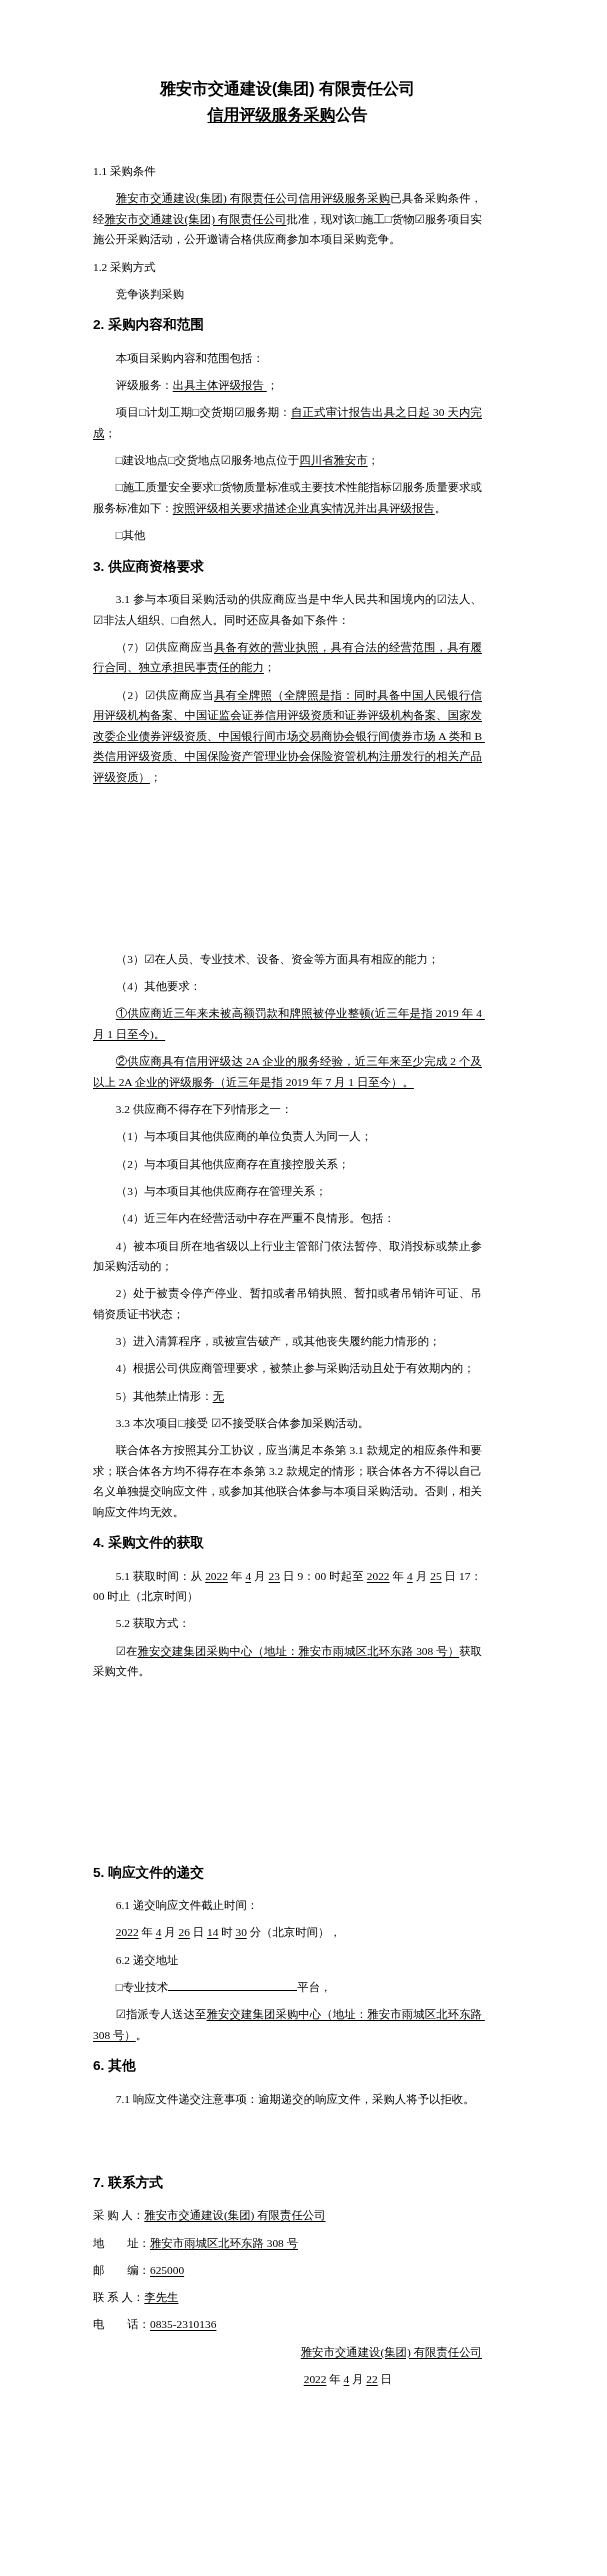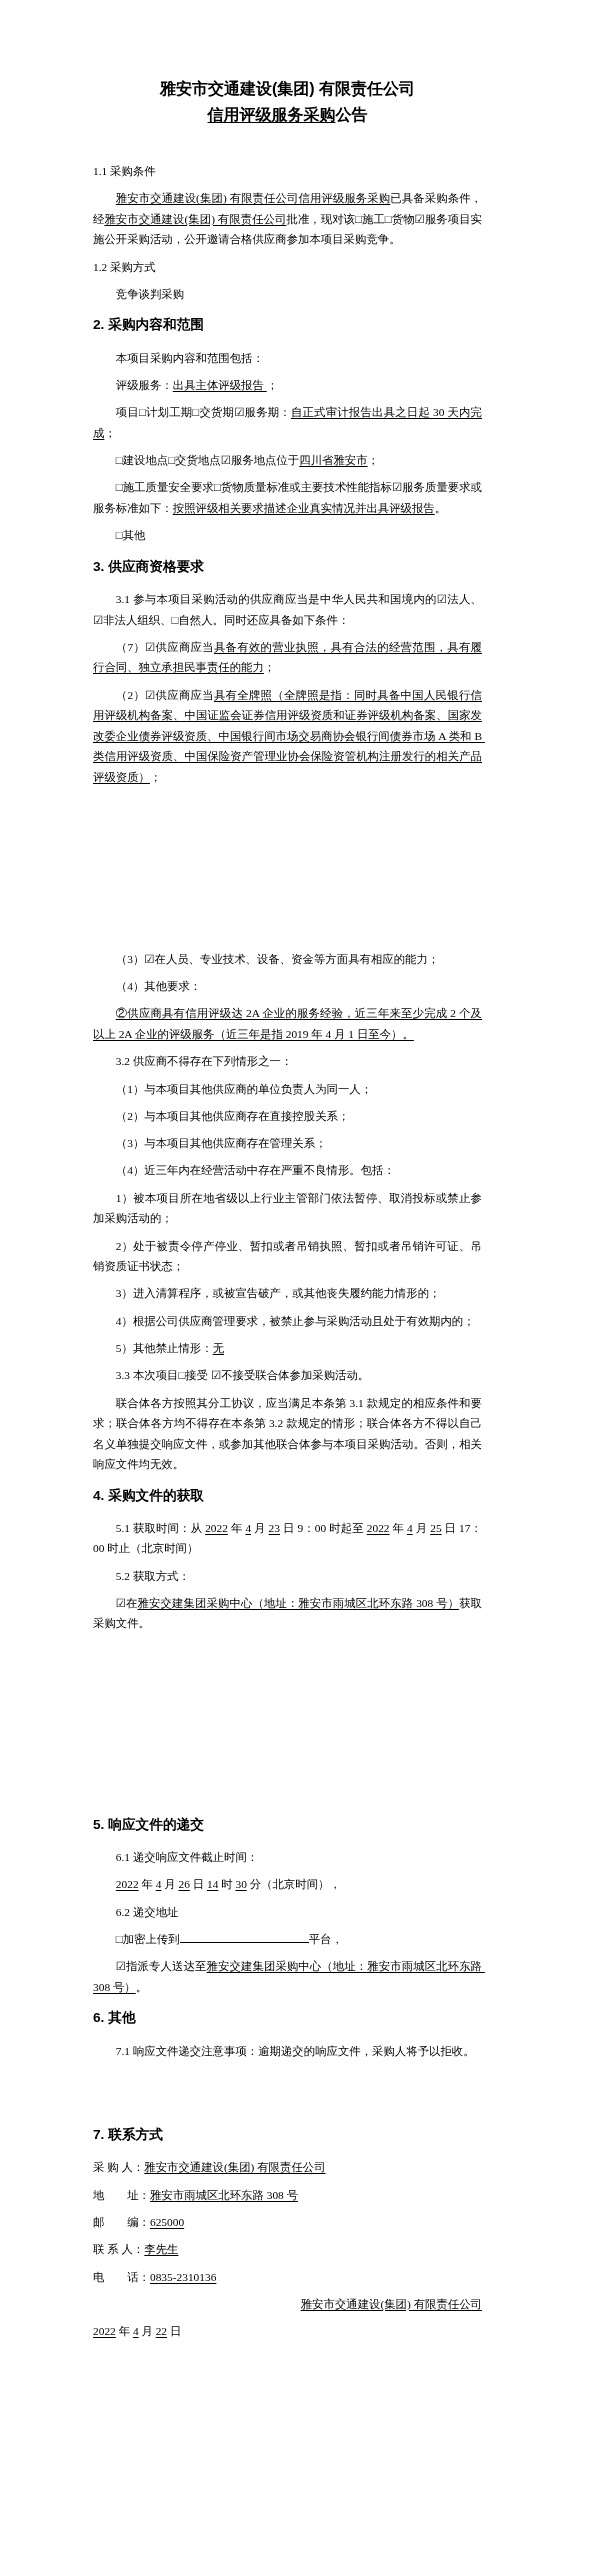--- a/index.html
+++ b/index.html
@@ -18,21 +18,21 @@
     font-weight:bold;font-size:13.7px;line-height:23px;margin:9px 0 11.4px 0;
   }
   .p{margin:6.8px 0;text-align:justify;white-space:pre-wrap;}
   .ind{text-indent:2em;}
   .u{text-decoration:underline;text-underline-offset:2.3px;}
   .blank{display:inline-block;width:129px;height:10.6px;border-bottom:0.8px solid #000;}
   .gap-a{height:148px;}
   .gap-b{height:163px;}
   .gap-c{height:46px;}
   .sig{text-align:right;margin:6.8px 0;white-space:pre-wrap;}
-  .sig-date{padding-right:90px;margin:6.8px 0;white-space:pre-wrap;}
+  .sig-date{text-align:right;padding-right:90px;margin:6.8px 0;white-space:pre-wrap;}
 </style>
 </head>
 <body>
 
 <div class="page">
 
   <div class="doc-title">
     <div>雅安市交通建设(集团) 有限责任公司</div>
     <div><span class="u">信用评级服务采购</span><span>公告</span></div>
   </div>
@@ -52,46 +52,47 @@
 
   <div class="h">3.  供应商资格要求</div>
   <div class="p ind">3.1 参与本项目采购活动的供应商应当是中华人民共和国境内的☑法人、☑非法人组织、□自然人。同时还应具备如下条件：</div>
   <div class="p ind"><span>（7）☑供应商应当</span><span class="u">具备有效的营业执照，具有合法的经营范围，具有履行合同、独立承担民事责任的能力</span><span>；</span></div>
   <div class="p ind"><span>（2）☑供应商应当</span><span class="u">具有全牌照（全牌照是指：同时具备中国人民银行信用评级机构备案、中国证监会证券信用评级资质和证券评级机构备案、国家发改委企业债券评级资质、中国银行间市场交易商协会银行间债券市场 A 类和 B 类信用评级资质、中国保险资产管理业协会保险资管机构注册发行的相关产品评级资质）</span><span>；</span></div>
 
   <div class="gap-a"></div>
 
   <div class="p ind">（3）☑在人员、专业技术、设备、资金等方面具有相应的能力；</div>
   <div class="p ind">（4）其他要求：</div>
-  <div class="p ind"><span class="u">②供应商具有信用评级达 2A 企业的服务经验，近三年来至少完成 2 个及以上 2A 企业的评级服务（近三年是指 2019 年 4 月 1 日至今）。</span></div>
+  <div class="p ind"><span class="u">①供应商近三年来未被高额罚款和牌照被停业整顿(近三年是指 2019 年 4 月 1 日至今)。</span></div>
+  <div class="p ind"><span class="u">②供应商具有信用评级达 2A 企业的服务经验，近三年来至少完成 2 个及以上 2A 企业的评级服务（近三年是指 2019 年 7 月 1 日至今）。</span></div>
   <div class="p ind">3.2 供应商不得存在下列情形之一：</div>
   <div class="p ind">（1）与本项目其他供应商的单位负责人为同一人；</div>
   <div class="p ind">（2）与本项目其他供应商存在直接控股关系；</div>
   <div class="p ind">（3）与本项目其他供应商存在管理关系；</div>
   <div class="p ind">（4）近三年内在经营活动中存在严重不良情形。包括：</div>
-  <div class="p ind">1）被本项目所在地省级以上行业主管部门依法暂停、取消投标或禁止参加采购活动的；</div>
+  <div class="p ind">4）被本项目所在地省级以上行业主管部门依法暂停、取消投标或禁止参加采购活动的；</div>
   <div class="p ind">2）处于被责令停产停业、暂扣或者吊销执照、暂扣或者吊销许可证、吊销资质证书状态；</div>
   <div class="p ind">3）进入清算程序，或被宣告破产，或其他丧失履约能力情形的；</div>
   <div class="p ind">4）根据公司供应商管理要求，被禁止参与采购活动且处于有效期内的；</div>
   <div class="p ind"><span>5）其他禁止情形：</span><span class="u">无</span></div>
   <div class="p ind">3.3 本次项目□接受 ☑不接受联合体参加采购活动。</div>
   <div class="p ind">联合体各方按照其分工协议，应当满足本条第 3.1 款规定的相应条件和要求；联合体各方均不得存在本条第 3.2 款规定的情形；联合体各方不得以自己名义单独提交响应文件，或参加其他联合体参与本项目采购活动。否则，相关响应文件均无效。</div>
 
   <div class="h">4. 采购文件的获取</div>
   <div class="p ind"><span>5.1 获取时间：从 </span><span class="u">2022</span><span> 年 </span><span class="u">4</span><span> 月 </span><span class="u">23</span><span> 日 9：00 时起至 </span><span class="u">2022</span><span> 年 </span><span class="u">4</span><span> 月 </span><span class="u">25</span><span> 日 17：00 时止（北京时间）</span></div>
   <div class="p ind">5.2 获取方式：</div>
   <div class="p ind"><span>☑在</span><span class="u">雅安交建集团采购中心（地址：雅安市雨城区北环东路 308 号）</span><span>获取采购文件。</span></div>
 
   <div class="gap-b"></div>
 
   <div class="h">5. 响应文件的递交</div>
   <div class="p ind">6.1 递交响应文件截止时间：</div>
   <div class="p ind"><span class="u">2022</span><span> 年 </span><span class="u">4</span><span> 月 </span><span class="u">26</span><span> 日 </span><span class="u">14</span><span> 时 </span><span class="u">30</span><span> 分（北京时间），</span></div>
   <div class="p ind">6.2 递交地址</div>
-  <div class="p ind"><span>□加密上传到</span><span class="blank"></span><span>平台，</span></div>
+  <div class="p ind"><span>□专业技术</span><span class="blank"></span><span>平台，</span></div>
   <div class="p ind"><span>☑指派专人送达至</span><span class="u">雅安交建集团采购中心（地址：雅安市雨城区北环东路 308 号）</span><span>。</span></div>
 
   <div class="h">6. 其他</div>
   <div class="p ind">7.1 响应文件递交注意事项：逾期递交的响应文件，采购人将予以拒收。</div>
 
   <div class="gap-c"></div>
 
   <div class="h">7. 联系方式</div>
   <div class="p"><span>采 购 人：</span><span class="u">雅安市交通建设(集团) 有限责任公司</span></div>
   <div class="p"><span>地　　址：</span><span class="u">雅安市雨城区北环东路 308 号</span></div>

